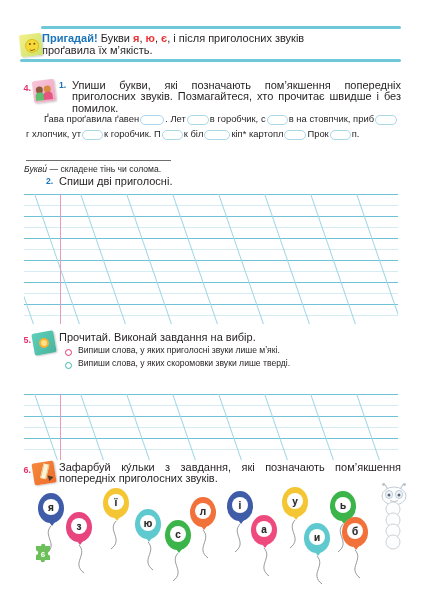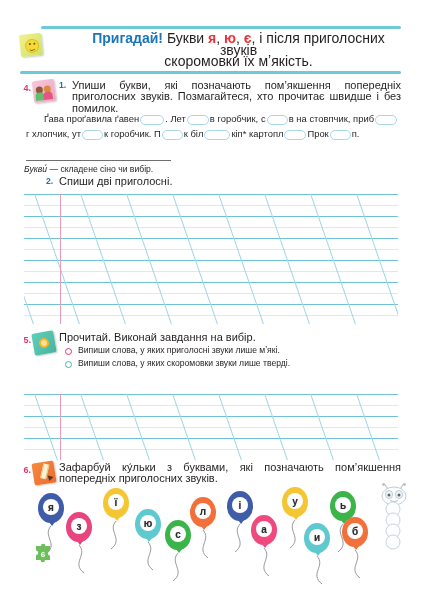--- a/index.html
+++ b/index.html
@@ -12,21 +12,21 @@
     position:relative;
   }
   .page{position:relative;width:421px;height:599px;box-sizing:border-box;}
 
   
   .remind-wrap{position:absolute;left:20px;top:26px;width:381px;}
   .rule-bar{height:3px;background:#6ec8d8;border-radius:2px;}
   .rule-bar.top{width:360px;margin-left:21px;}
   .rule-bar.bot{width:381px;margin-left:0px;}
   .remind-body{display:flex;align-items:flex-start;padding:4px 0 3px 0;}
-  .remind-text{flex:1;text-align:center;font-size:14px;line-height:11.6px;padding-right:8px;margin-left:42px;}
+  .remind-text{flex:1;font-size:11px;line-height:11.6px;padding-right:8px;}
   .kw{color:#1b75bb;font-weight:bold;}
   .hl{color:#ed3237;font-weight:bold;}
 
   
   .icard{width:22px;height:22px;border-radius:2px;position:relative;flex:0 0 auto;
          box-shadow:1px 1px 2px rgba(0,0,0,.22);}
   .icard.smiley{background:linear-gradient(135deg,#f4f08a,#c9e36b);transform:rotate(-6deg);margin-top:1px;}
   .icard.smiley .face{position:absolute;left:5px;top:5px;width:12px;height:12px;border-radius:50%;
         background:#f7d93a;border:1px solid #e0bf22;}
   .icard.smiley .face:before{content:"";position:absolute;left:2.5px;top:3px;width:2px;height:2px;border-radius:50%;background:#6b5a10;box-shadow:4.5px 0 0 #6b5a10;}
@@ -74,21 +74,21 @@
   .ruled{position:absolute;left:24px;width:374px;overflow:hidden;background:#fff;}
   .ruled .hline{position:absolute;left:0;width:374px;height:1px;background:#9ed7e4;}
   .ruled .hline.strong{background:#6fc2d6;}
   .ruled .hline.faint{background:#d6ecf3;}
   .ruled .slant{position:absolute;top:-12px;width:1px;background:#9ed7e4;
         transform-origin:top center;transform:rotate(-19deg);}
   .ruled .margin{position:absolute;top:0;width:1px;background:#e99ab8;}
 
   
   .bullets{margin-top:2px;}
-  .bul{display:flex;align-items:flex-start;margin-top:2px;}
+  .bul{display:flex;align-items:center;margin-top:2px;}
   .ring{width:5px;height:5px;border-radius:50%;border:1.6px solid #e5336b;background:#fff;
         margin:2.5px 6px 0 6px;flex:0 0 auto;}
   .ring.teal{border-color:#3fb8ae;}
   .bul-txt{font-size:8.6px;line-height:11px;}
 
   .wordline{position:absolute;left:0;top:378px;width:421px;text-align:center;font-size:9.4px;}
 
   
   .balloons{position:absolute;left:0;top:487px;width:421px;height:100px;}
   .balloon{position:absolute;width:26px;height:30px;border-radius:50% 50% 48% 48%;
@@ -112,21 +112,21 @@
 <div class="page">
 
   <div class="remind-wrap">
     <div class="rule-bar top"></div>
     <div class="remind-body">
       <div class="icard smiley">
         <div class="face"></div>
       </div>
       <div class="remind-text">
         <span class="kw">Пригадай!</span><span> Букви </span><span class="hl">я</span><span>, </span><span class="hl">ю</span><span>, </span><span class="hl">є</span><span>, </span><span>і</span><span> після приголосних звуків</span><br>
-        <span>скоромовки їх мʼякість.</span>
+        <span>проґавила їх мʼякість.</span>
       </div>
     </div>
     <div class="rule-bar bot"></div>
   </div>
 
   <div class="ex" style="left:20px;top:80px;width:381px;">
     <div class="ex-num">4.</div>
     <div class="ex-icon-slot">
       <div class="icard kids">
         <div class="h1"></div>
@@ -142,21 +142,21 @@
       </div>
     </div>
   </div>
 
   <div class="para">
     <span class="first">Ґава проґавила ґавен</span><span class="blank b-w1"></span><span>. Лет</span><span class="blank b-w2"></span><span>в горобчик, с</span><span class="blank b-w3"></span><span>в на стовпчик, приб</span><span class="blank b-w2"></span><span>г хлопчик, ут</span><span class="blank b-w3"></span><span>к горобчик. П</span><span class="blank b-w3"></span><span>к біл</span><span class="blank b-w4"></span><span>кіп* картопл</span><span class="blank b-w2"></span><span>Прок</span><span class="blank b-w3"></span><span>п.</span>
   </div>
 
   <div class="fn-line"></div>
   <div class="footnote">
-    <i>Букви́</i><span> — складене сіно чи вибір.</span>
+    <i>Букви́</i><span> — складене тінь чи солома.</span>
   </div>
 
   <div class="ex" style="left:46px;top:176px;width:355px;">
     <div class="task">
       <div class="task-row">
         <div class="task-no">2.</div>
         <div class="task-txt">Спиши дві приголосні.</div>
       </div>
     </div>
   </div>
@@ -229,21 +229,21 @@
 
   <div class="ex" style="left:20px;top:462px;width:381px;">
     <div class="ex-num">6.</div>
     <div class="ex-icon-slot">
       <div class="icard pencil">
         <div class="pen"></div>
         <div class="tip"></div>
       </div>
     </div>
     <div class="task">
-      <div class="task-txt">Зафарбуй ку́льки з буквами, які позначають помʼякшення попередніх приголосних звуків.</div>
+      <div class="task-txt">Зафарбуй ку́льки з завдання, які позначають помʼякшення попередніх приголосних звуків.</div>
     </div>
   </div>
 
   <div class="balloons" id="balloons">
     <svg id="strings" width="421" height="100" style="position:absolute;left:0;top:0;">
         <path d="M51 39 C 42 49, 59 57, 46 67" stroke="#8a8d8f" stroke-width="0.9" fill="none"></path>
         <path d="M79 58 C 88 68, 71 76, 84 86" stroke="#8a8d8f" stroke-width="0.9" fill="none"></path>
         <path d="M116 34 C 107 44, 124 52, 111 62" stroke="#8a8d8f" stroke-width="0.9" fill="none"></path>
         <path d="M148 55 C 157 65, 140 73, 153 83" stroke="#8a8d8f" stroke-width="0.9" fill="none"></path>
         <path d="M178 66 C 169 76, 186 84, 173 94" stroke="#8a8d8f" stroke-width="0.9" fill="none"></path>

